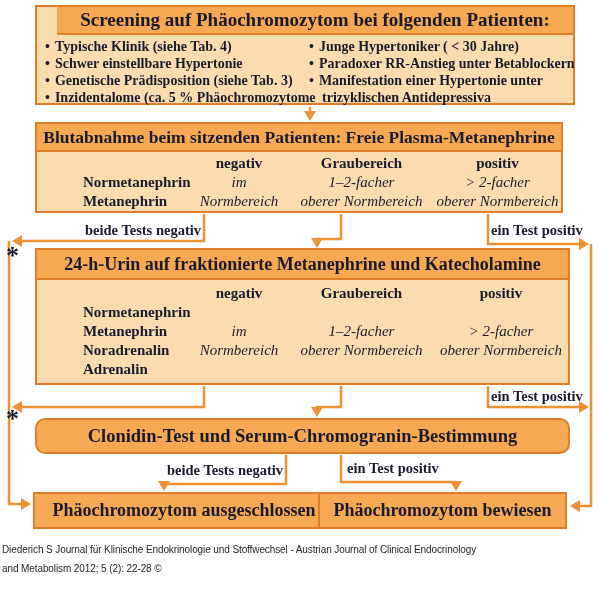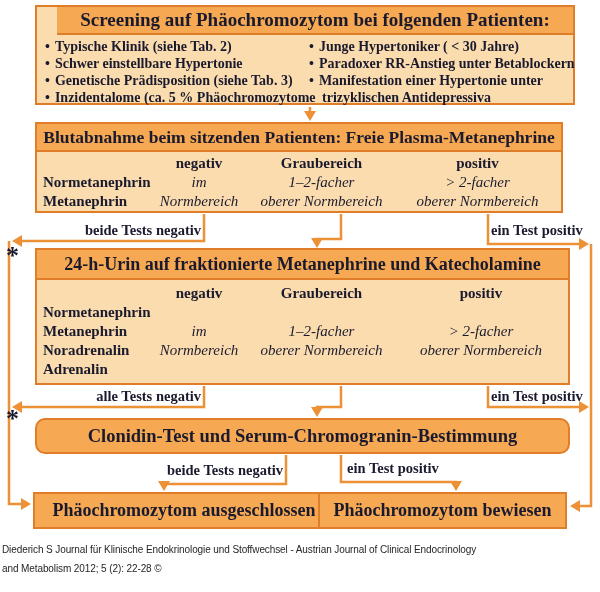--- a/index.html
+++ b/index.html
@@ -37,21 +37,21 @@
   #bul-left{left:8px;}
   #bul-right{left:272px;}
   
   #plasma{left:35px;top:122px;width:528px;height:91px;}
   #plasma .hdr{height:26px;line-height:26px;font-size:17.5px;}
   #urine{left:35px;top:248px;width:535px;height:137px;}
   #urine .hdr{height:28px;line-height:28px;font-size:18px;}
   .ttable{position:absolute;left:0;right:0;font-size:15px;}
   #plasma .ttable{top:30px;}
   #urine .ttable{top:34px;}
-  .trow{display:grid;grid-template-columns:112px 100px 145px 1fr;height:19px;line-height:19px;white-space:nowrap;}
+  .trow{display:grid;grid-template-columns:112px 100px 145px 1fr;height:19px;line-height:19px;white-space:nowrap;margin-left:40px;}
   .tlabel{font-weight:bold;padding-left:6px;}
   .tcell{text-align:center;font-style:italic;}
   .thead{text-align:center;font-weight:bold;font-style:normal;}
   
   #clonidin{left:35px;top:418px;width:535px;height:36px;font-size:18.5px;border-radius:10px;}
   
   #excluded{left:33px;top:492px;width:302px;height:37px;font-size:18px;}
   #proven{left:318px;top:492px;width:249px;height:37px;font-size:18px;}
   
   .lbl{position:absolute;font-weight:bold;font-size:14.5px;line-height:18px;white-space:nowrap;}
@@ -106,21 +106,21 @@
       <path d="M164,491 L158,481 L170,481 Z"></path>
       <path d="M456,491 L450,481 L462,481 Z"></path>
       <path d="M31,504 L21,498 L21,510 Z"></path>
       <path d="M570,506 L580,500 L580,512 Z"></path>
     </g>
   </svg>
 
   <div class="box" id="screening">
     <div class="hdr">Screening auf Phäochromozytom bei folgenden Patienten:</div>
     <div class="bullets" id="bul-left">
-      <span class="bi"><span class="bm">•</span><span>Typische Klinik (siehe Tab. 2)</span></span>
+      <span class="bi"><span class="bm">•</span><span>Typische Klinik (siehe Tab. 4)</span></span>
       <span class="bi"><span class="bm">•</span><span>Schwer einstellbare Hypertonie</span></span>
       <span class="bi"><span class="bm">•</span><span>Genetische Prädisposition (siehe Tab. 3)</span></span>
       <span class="bi"><span class="bm">•</span><span>Inzidentalome (ca. 5 % Phäochromozytome</span></span>
     </div>
     <div class="bullets" id="bul-right">
       <span class="bi"><span class="bm">•</span><span>Junge Hypertoniker ( &lt; 30 Jahre)</span></span>
       <span class="bi"><span class="bm">•</span><span>Paradoxer RR-Anstieg unter Betablockern</span></span>
       <span class="bi"><span class="bm">•</span><span>Manifestation einer Hypertonie unter</span></span>
       <span class="bi cont">trizyklischen Antidepressiva</span>
     </div>
@@ -192,21 +192,20 @@
 
   <div class="solidbox" id="excluded">
     <span>Phäochromozytom ausgeschlossen</span>
   </div>
   <div class="solidbox" id="proven">
     <span>Phäochromozytom bewiesen</span>
   </div>
 
   <div class="lbl" id="lbl-p-neg">beide Tests negativ</div>
   <div class="lbl" id="lbl-p-pos">ein Test positiv</div>
-  <div class="lbl" id="lbl-u-neg">alle Tests negativ</div>
   <div class="lbl" id="lbl-u-pos">ein Test positiv</div>
   <div class="lbl" id="lbl-c-neg">beide Tests negativ</div>
   <div class="lbl" id="lbl-c-pos">ein Test positiv</div>
 
   <div class="ast" id="ast1">*</div>
   <div class="ast" id="ast2">*</div>
 
   <div id="caption">
     <div>Diederich S Journal für Klinische Endokrinologie und Stoffwechsel - Austrian Journal of Clinical Endocrinology</div>
     <div>and Metabolism 2012; 5 (2): 22-28 ©</div>

